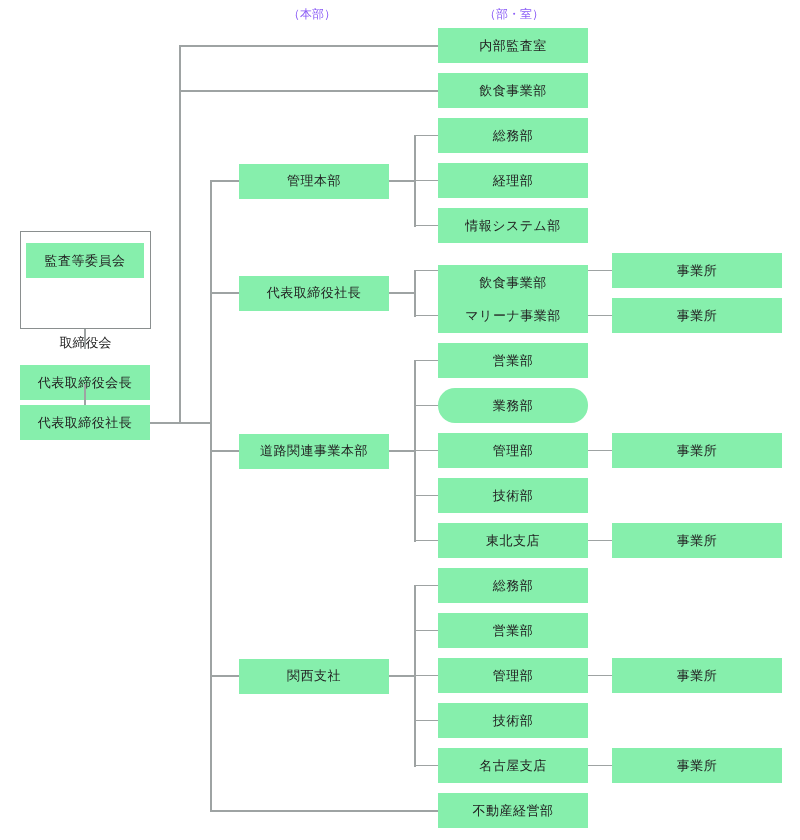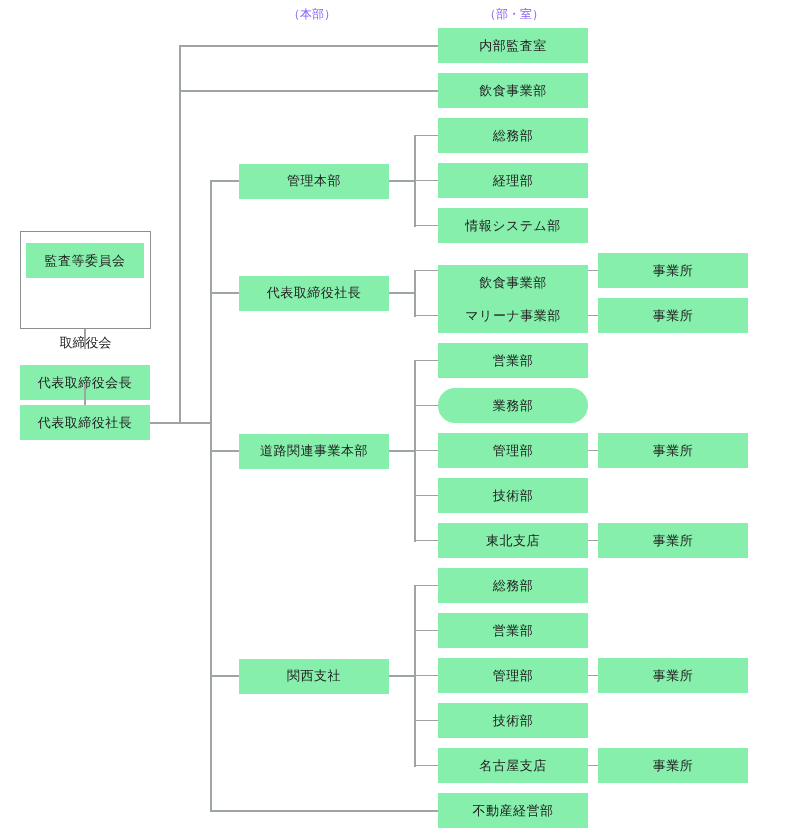--- a/index.html
+++ b/index.html
@@ -9,21 +9,21 @@
          justify-content:center; font-size:13px; letter-spacing:0.5px; box-sizing:border-box; white-space:nowrap; }
   .hdr { position:absolute; font-size:12px; color:#8b5cf6; }
   .ln { position:absolute; background:#9ea3a3; }
   .board { position:absolute; left:20px; top:231px; width:131px; height:98px;
            border:1.5px solid #8a8f8f; box-sizing:border-box; background:#fff; }
   .board .audit { position:absolute; left:5px; top:11px; width:118px; height:35px; }
   .board .lbl { position:absolute; left:0; right:0; top:58px; height:26px; display:flex;
                 align-items:center; justify-content:center; font-size:13px;margin-top:40px; }
   .honbu { left:239px; width:150px; height:35px; }
   .dept { left:438px; width:150px; height:35px; }
-  .office { left:598px; width:150px; height:35px;text-align:right; }
+  .office { left:612px; width:170px; height:35px;text-align:right; }
 </style>
 </head>
 <body>
 
 <div class="hdr" style="left:288px; top:6px;">（本部）</div>
 <div class="hdr" style="left:484px; top:6px;">（部・室）</div>
 
 <div class="board">
   <div class="box audit">監査等委員会</div>
   <div class="lbl">取締役会</div>

